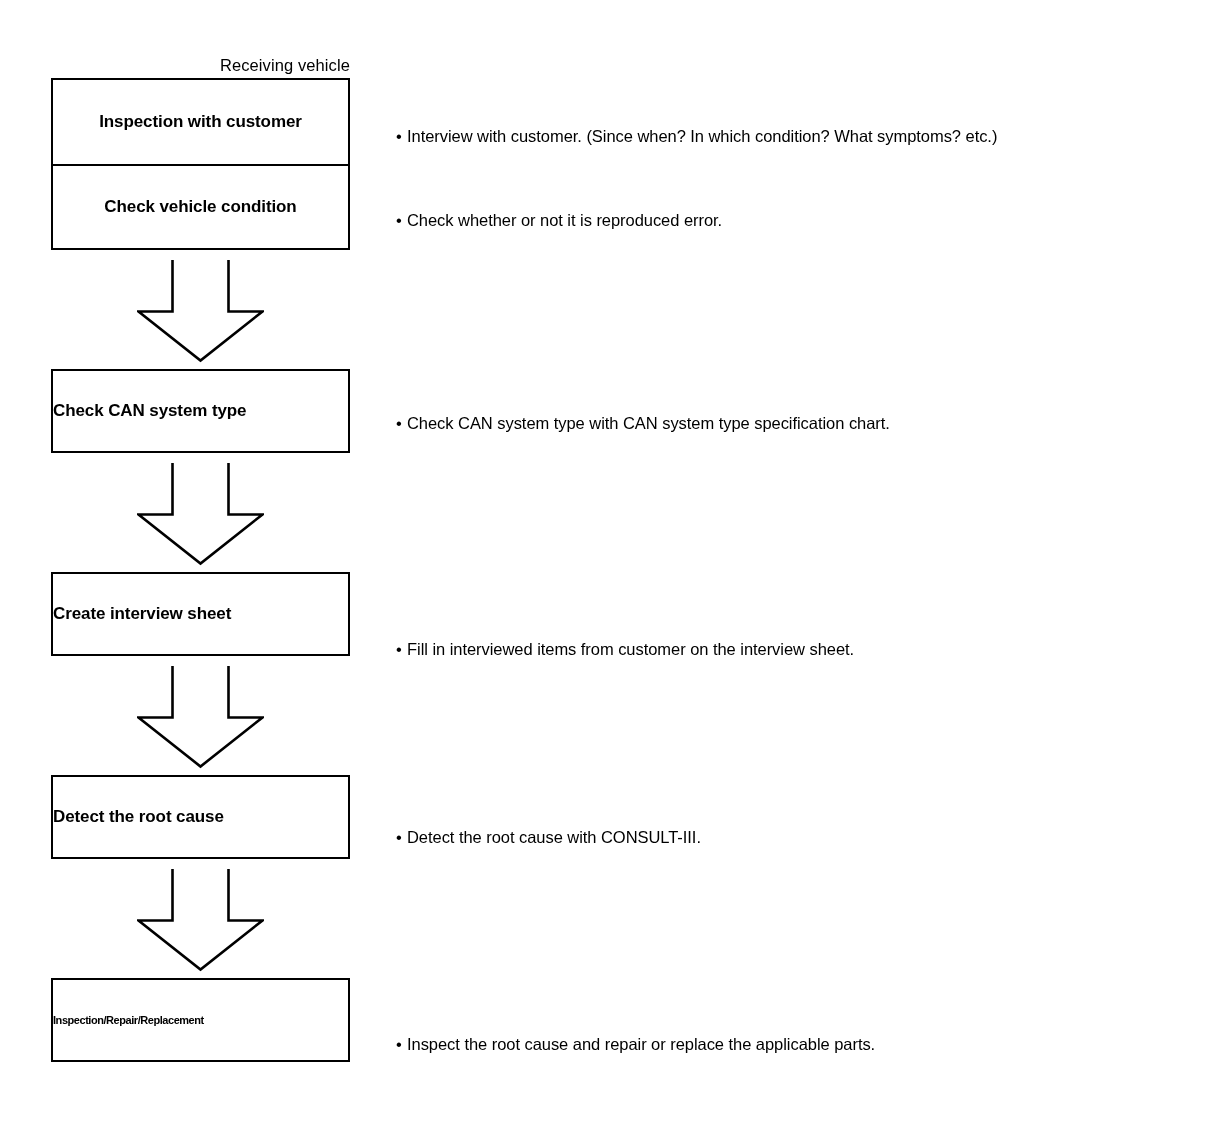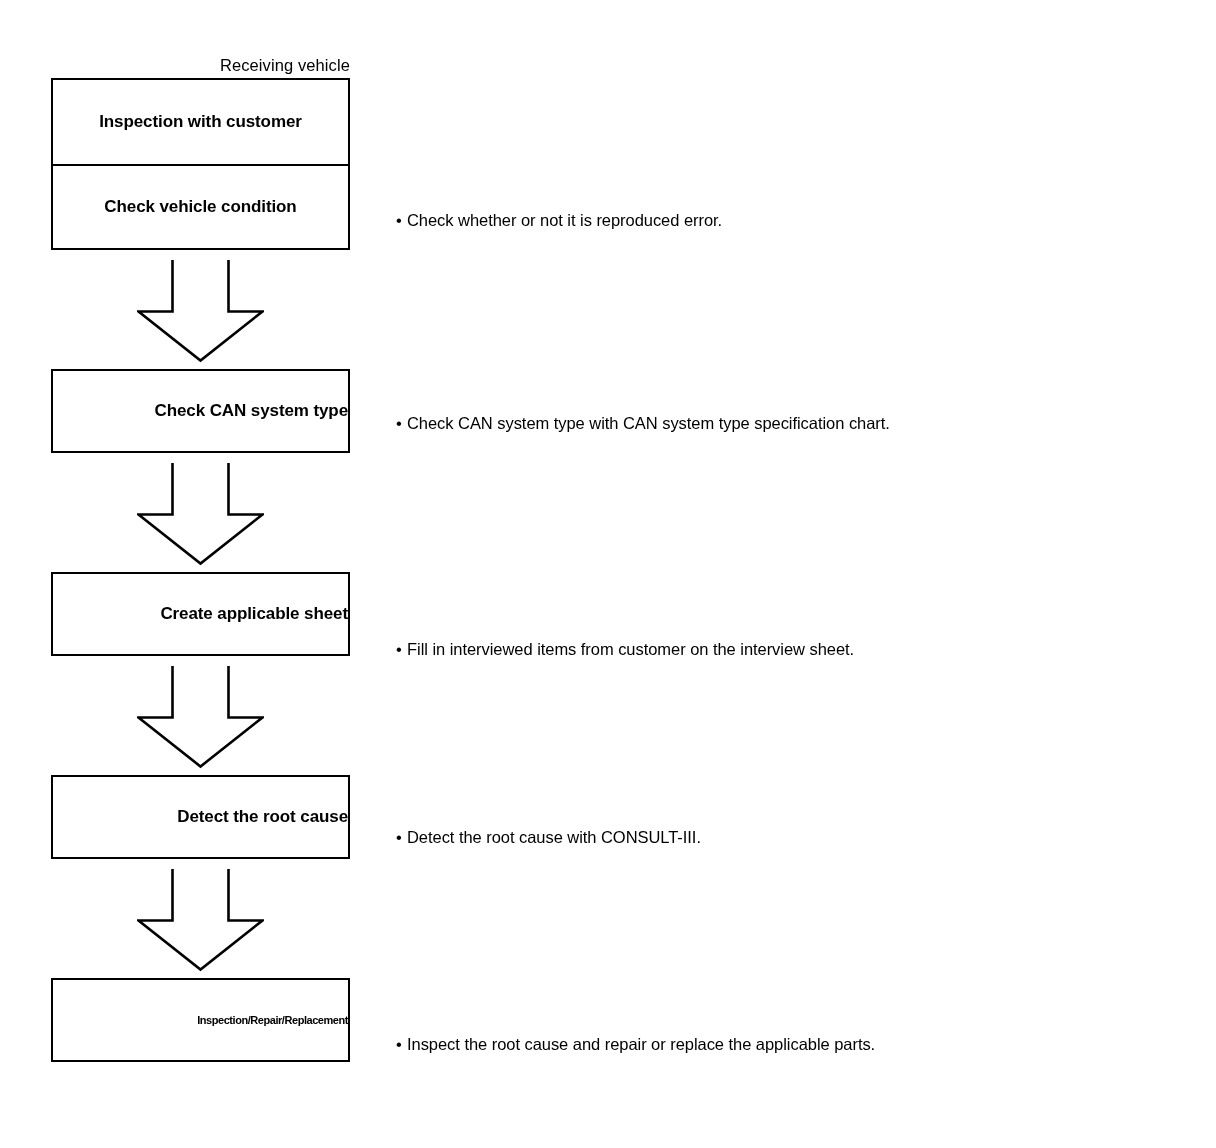--- a/index.html
+++ b/index.html
@@ -63,21 +63,21 @@
     letter-spacing: -0.45px;
     font-size: 11px;
   }
 
   .standalone-box {
     border: 2.2px solid #000;
     box-sizing: border-box;
     height: 84px;
     display: flex;
     align-items: center;
-    justify-content: flex-end;
+    justify-content: flex-start;
     background: #fff;
   }
 
   
   .arrow-slot {
     height: 119px;
     display: flex;
     justify-content: center;
     align-items: flex-start;
   }
@@ -134,21 +134,21 @@
     <span class="flow-box-label">Check CAN system type</span>
   </div>
 
   <div class="arrow-slot">
     <svg width="127" height="104" viewBox="0 0 127 104" aria-hidden="true">
       <path d="M 35.5 1 L 35.5 52.5 L 1.5 52.5 L 63.5 101.5 L 125.5 52.5 L 91.5 52.5 L 91.5 1" fill="#ffffff" stroke="#000000" stroke-width="2.6" stroke-linejoin="miter" stroke-linecap="butt"></path>
     </svg>
   </div>
 
   <div class="standalone-box">
-    <span class="flow-box-label">Create applicable sheet</span>
+    <span class="flow-box-label">Create interview sheet</span>
   </div>
 
   <div class="arrow-slot">
     <svg width="127" height="104" viewBox="0 0 127 104" aria-hidden="true">
       <path d="M 35.5 1 L 35.5 52.5 L 1.5 52.5 L 63.5 101.5 L 125.5 52.5 L 91.5 52.5 L 91.5 1" fill="#ffffff" stroke="#000000" stroke-width="2.6" stroke-linejoin="miter" stroke-linecap="butt"></path>
     </svg>
   </div>
 
   <div class="standalone-box">
     <span class="flow-box-label">Detect the root cause</span>
@@ -161,20 +161,23 @@
   </div>
 
   <div class="standalone-box">
     <span class="flow-box-label tight">Inspection/Repair/Replacement</span>
   </div>
 
 </div>
 
 <div class="notes-layer">
 
+  <div class="note" style="top:126px">
+    <span class="bullet">•</span><span>Interview with customer. (Since when? In which condition? What symptoms? etc.)</span>
+  </div>
 
   <div class="note" style="top:210px">
     <span class="bullet">•</span><span>Check whether or not it is reproduced error.</span>
   </div>
 
   <div class="note" style="top:413px">
     <span class="bullet">•</span><span>Check CAN system type with CAN system type specification chart.</span>
   </div>
 
   <div class="note" style="top:639px">

